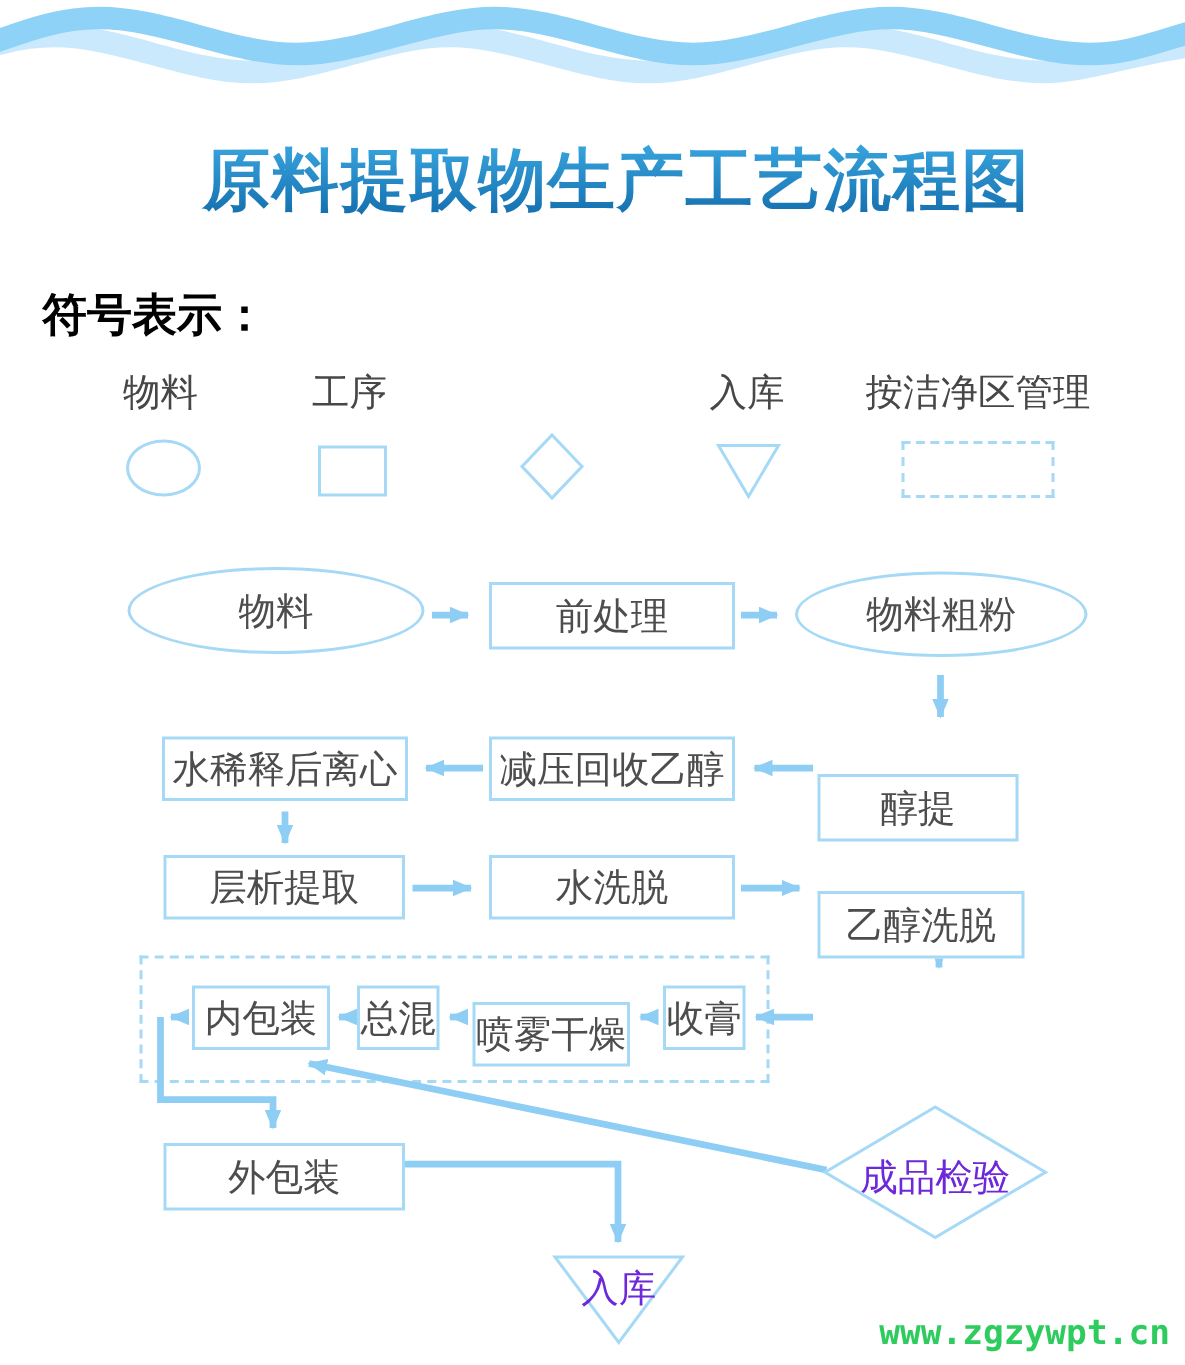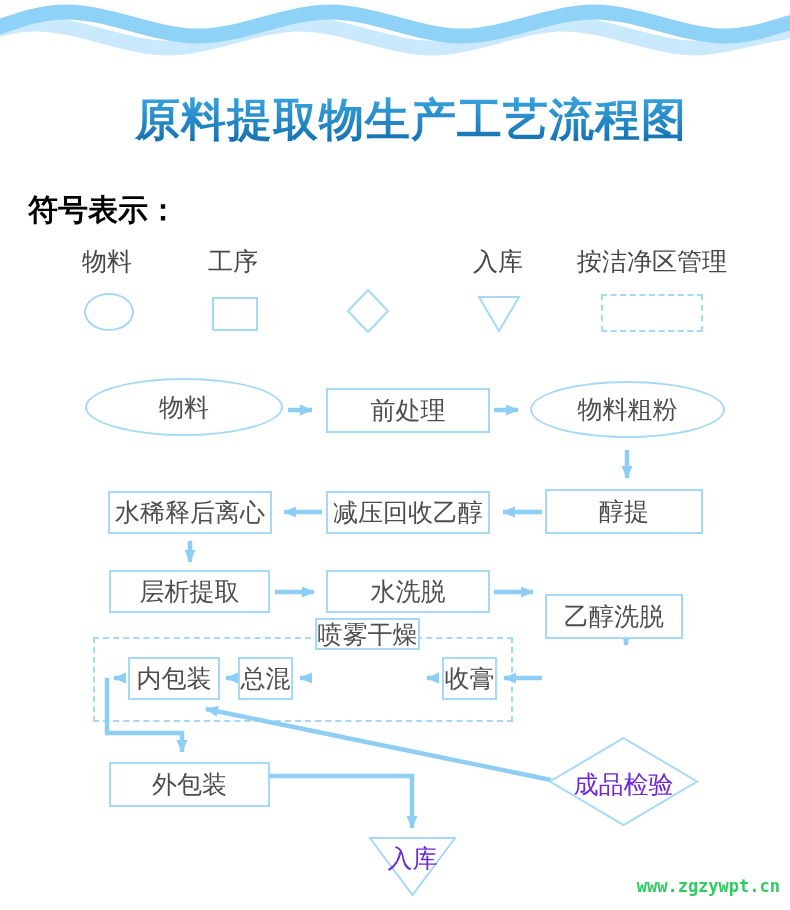--- a/index.html
+++ b/index.html
@@ -22,21 +22,21 @@
   .lg-dashed{position:absolute;left:601px;top:294px;width:98px;height:34px;border:2px dashed #a5d9f6;}
   
   .node{position:absolute;display:flex;align-items:center;justify-content:center;
         border:2px solid #a5d9f6;background:#fff;color:#4d4d4d;font-size:25px;z-index:2;box-sizing:border-box;}
   .ellipse{border-radius:50%;}
   .shape-label{position:absolute;z-index:3;color:#6d28d9;font-size:25px;text-align:center;}
   .dashed-zone{position:absolute;left:93px;top:637px;width:420px;height:85px;
         border:2px dashed #a5d9f6;z-index:1;box-sizing:border-box;}
   #connectors{position:absolute;left:0;top:0;z-index:1;}
   
-  .watermark{position:absolute;right:10px;top:876px;font-size:17px;font-weight:bold;
+  .watermark{position:absolute;right:10px;top:876px;font-size:23px;font-weight:bold;
         color:#2ecc5f;font-family:"DejaVu Sans Mono","Liberation Mono",monospace;}
 </style>
 </head>
 <body>
 
 <div id="stage">
 
   <svg id="wave" viewBox="0 0 790 70">
     <path d="M -70 48 C -41 48, -8 24, 36 24 C 80 24, 124 48, 168 48 C 212 48, 256 24, 300 24 C 344 24, 388 48, 432 48 C 476 48, 520 24, 564 24 C 608 24, 652 48, 696 48 C 725 48, 760 34, 800 30" fill="none" stroke="#cbe9fc" stroke-width="15"></path>
     <path d="M -40 36 C -11 36, 22 12, 66 12 C 110 12, 154 36, 198 36 C 242 36, 286 12, 330 12 C 374 12, 418 36, 462 36 C 506 36, 550 12, 594 12 C 638 12, 682 36, 726 36 C 755 36, 775 26, 800 20" fill="none" stroke="#8fd2f7" stroke-width="15"></path>
@@ -101,41 +101,41 @@
   <div class="node ellipse" style="left:530px;top:381px;width:195px;height:57px">
       <span>物料粗粉</span>
     </div>
 
   <div class="node" style="left:108px;top:491px;width:164px;height:43px">
       <span>水稀释后离心</span>
     </div>
   <div class="node" style="left:326px;top:491px;width:164px;height:43px">
       <span>减压回收乙醇</span>
     </div>
-  <div class="node" style="left:545px;top:489px;width:158px;height:45px">
+  <div class="node" style="left:545px;top:516px;width:134px;height:45px">
       <span>醇提</span>
     </div>
 
   <div class="node" style="left:109px;top:570px;width:161px;height:43px">
       <span>层析提取</span>
     </div>
   <div class="node" style="left:326px;top:570px;width:164px;height:43px">
       <span>水洗脱</span>
     </div>
   <div class="node" style="left:545px;top:594px;width:138px;height:45px">
       <span>乙醇洗脱</span>
     </div>
 
   <div class="node" style="left:128px;top:657px;width:92px;height:43px">
       <span>内包装</span>
     </div>
   <div class="node" style="left:238px;top:657px;width:55px;height:43px">
       <span>总混</span>
     </div>
-  <div class="node" style="left:315px;top:618px;width:105px;height:32px">
+  <div class="node" style="left:315px;top:668px;width:105px;height:43px">
       <span>喷雾干燥</span>
     </div>
   <div class="node" style="left:442px;top:657px;width:55px;height:43px">
       <span>收膏</span>
     </div>
 
   <div class="node" style="left:109px;top:762px;width:161px;height:45px">
       <span>外包装</span>
     </div>
 

